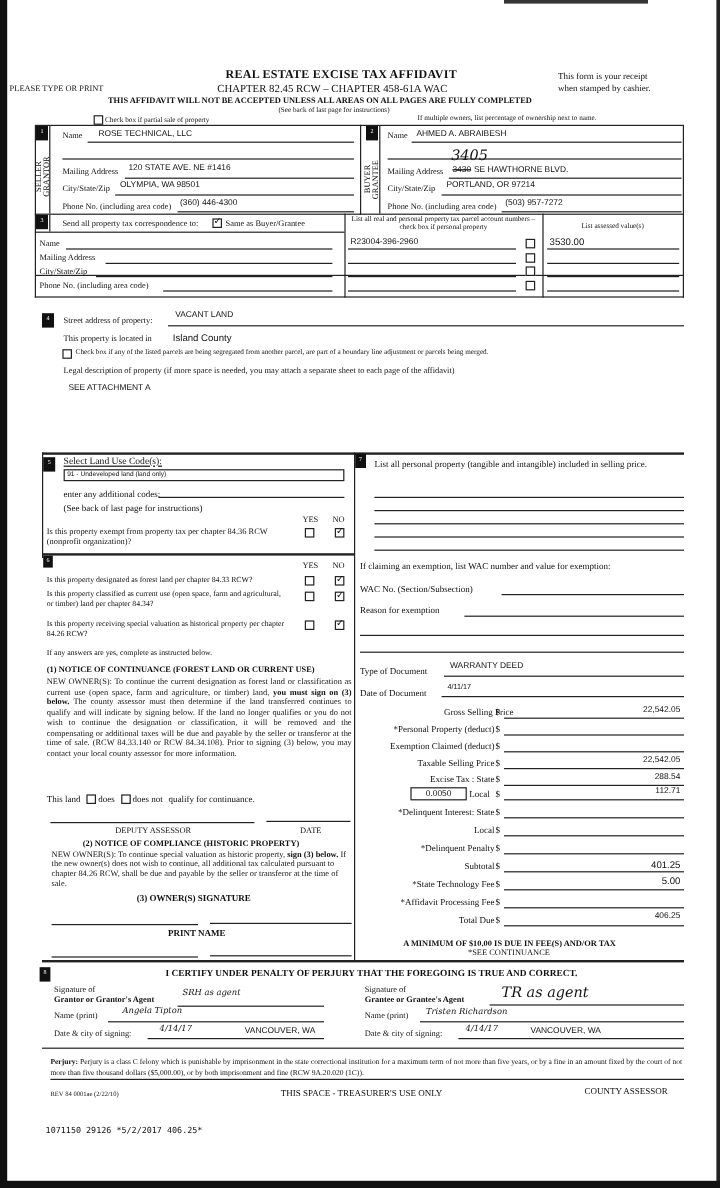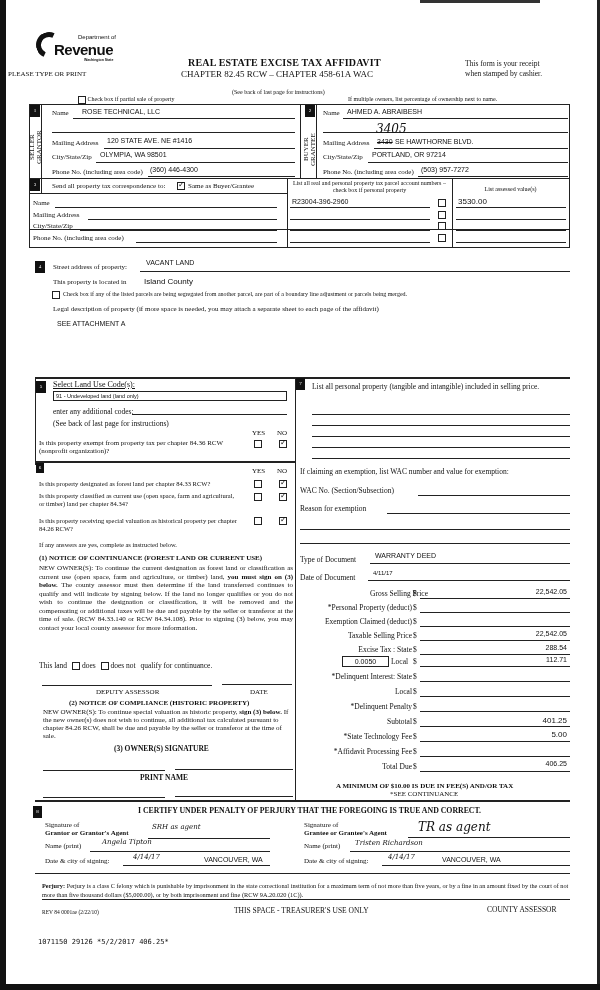--- a/index.html
+++ b/index.html
@@ -42,33 +42,28 @@
 </style>
 </head>
 <body>
 
 <div class="page">
   <div class="edge-left"></div>
   <div class="edge-right"></div>
   <div class="edge-bottom"></div>
   <div class="edge-top"></div>
 
-  <div class="abs logo">
-    <div class="logo-swoosh"></div>
-    <span class="logo-dept">Department of</span>
-    <span class="logo-revenue">Revenue</span>
-    <span class="logo-state">Washington State</span>
-  </div>
   <div class="abs please">PLEASE TYPE OR PRINT</div>
   <div class="abs title">REAL ESTATE EXCISE TAX AFFIDAVIT</div>
   <div class="abs subtitle">CHAPTER 82.45 RCW – CHAPTER 458-61A WAC</div>
   <div class="abs receipt">
     <div>This form is your receipt</div>
     <div>when stamped by cashier.</div>
   </div>
+  <div class="abs warning">THIS AFFIDAVIT WILL NOT BE ACCEPTED UNLESS ALL AREAS ON ALL PAGES ARE FULLY COMPLETED</div>
   <div class="abs seeback">(See back of last page for instructions)</div>
   <div class="abs partial">
     <span class="box"></span>
     <span>Check box if partial sale of property</span>
   </div>
   <div class="abs multiple">If multiple owners, list percentage of ownership next to name.</div>
 
   <div class="abs" style="left:29px; top:104px; width:541px; height:126px; border:1px solid #222;"></div>
   <div class="vline" style="left:300px; top:104px; height:75px;"></div>
   <div class="line" style="left:29px; top:178px; width:541px;"></div>

